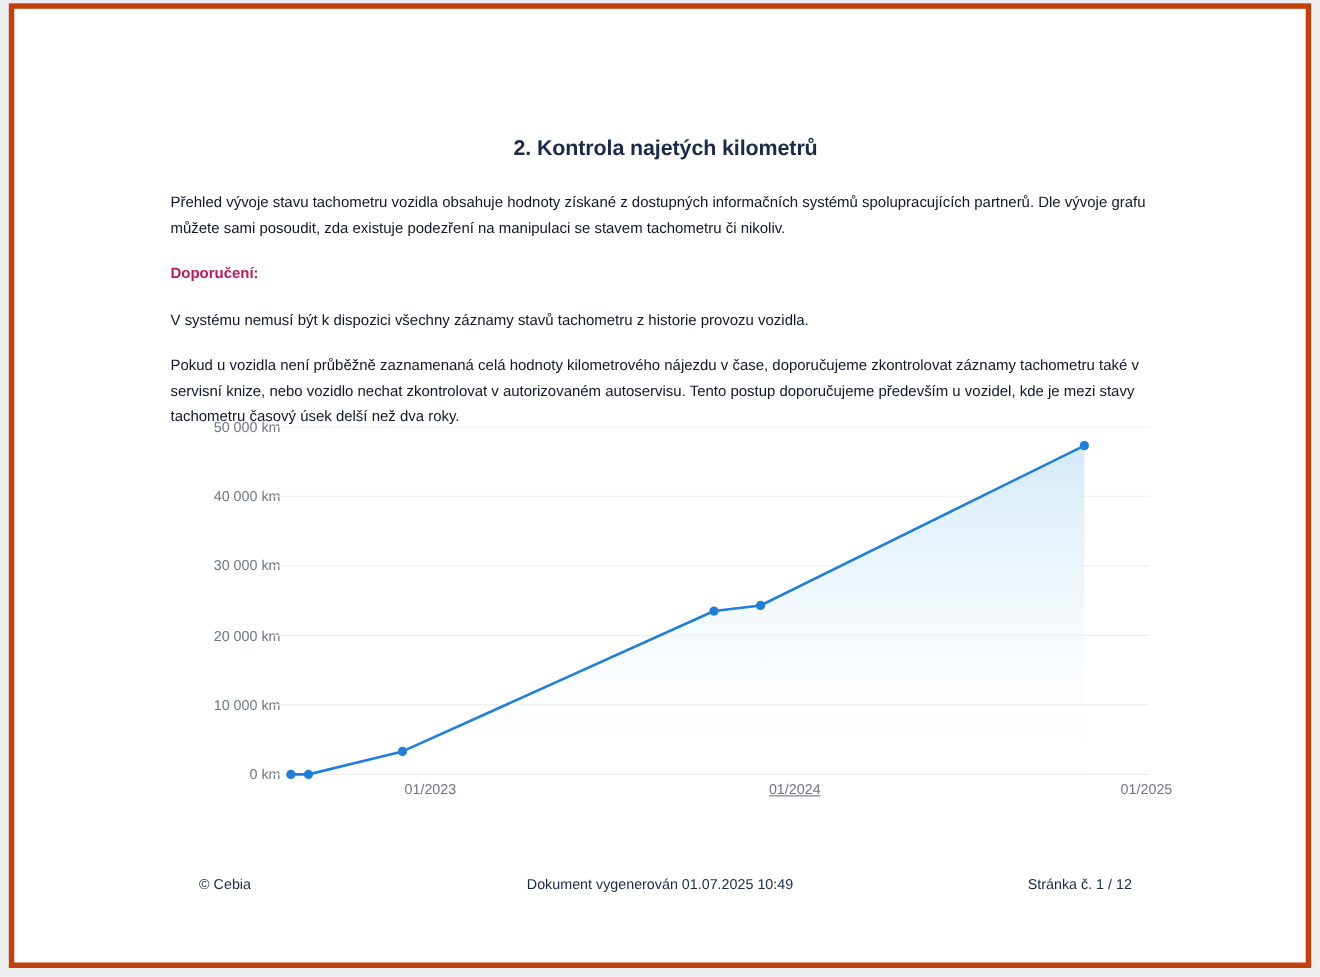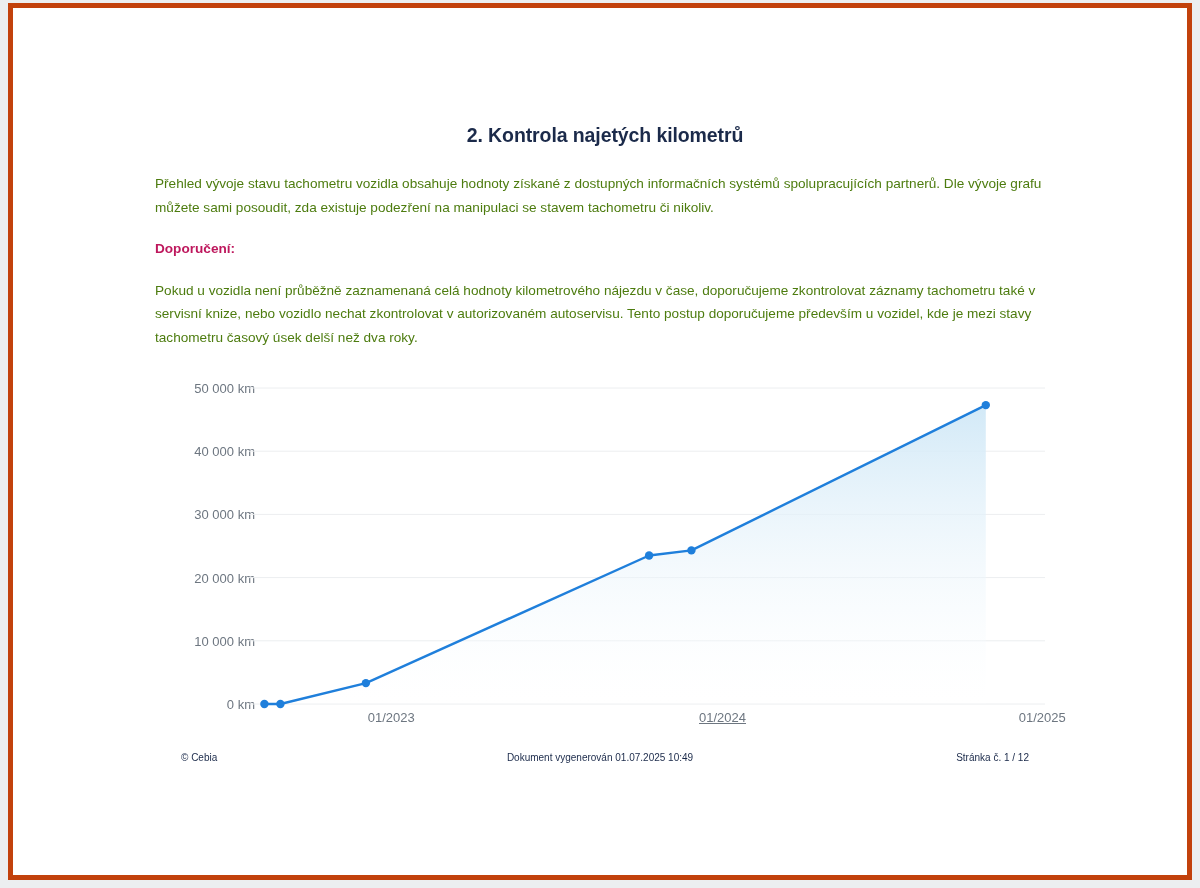--- a/index.html
+++ b/index.html
@@ -37,21 +37,21 @@
   }
   .content {
     position: absolute;
     left: 142px;
     top: 164px;
     width: 888px;
   }
   .para {
     font-size: 13.6px;
     line-height: 23.5px;
-    color: #4d7c0f;
+    color: #0f172a;
     margin: 0 0 18px 0;
     text-align: left;
   }
   .para.tight { margin-bottom: 17px; }
   .para b { font-weight: normal; }
   .label-bold {
     font-size: 13.6px;
     line-height: 23.5px;
     color: #be185d;
     font-weight: bold;
@@ -96,24 +96,24 @@
     color: #6d7680;
     transform: translateX(-50%);
     white-space: nowrap;
     top: 338px;
   }
 
   
   .footer {
     position: absolute;
     left: 142px;
-    top: 744px;
+    top: 788px;
     width: 890px;
     height: 20px;
-    font-size: 10px;
+    font-size: 13px;
     color: #1b2a4a;
   }
   .footer-left {
     position: absolute;
     left: 26px;
     top: 0;
   }
   .footer-center {
     position: absolute;
     left: 0;
@@ -130,20 +130,21 @@
 </head>
 <body>
 
 <div class="page">
 
   <div class="page-title">2. Kontrola najetých kilometrů</div>
 
   <div class="content">
     <p class="para">Přehled vývoje stavu tachometru vozidla obsahuje hodnoty získané z dostupných informačních systémů spolupracujících partnerů. Dle vývoje grafu můžete sami posoudit, zda existuje podezření na manipulaci se stavem tachometru či nikoliv.</p>
     <p class="label-bold">Doporučení:</p>
+    <p class="para">V systému nemusí být k dispozici všechny záznamy stavů tachometru z historie provozu vozidla.</p>
     <p class="para tight"><span>Pokud u vozidla není průběžně zaznamenaná celá hodnoty kilometrového nájezdu v čase, </span><b>doporučujeme</b><span> zkontrolovat záznamy tachometru také v servisní knize, nebo vozidlo nechat zkontrolovat v autorizovaném autoservisu. Tento postup doporučujeme především u vozidel, kde je mezi stavy tachometru časový úsek delší než dva roky.</span></p>
   </div>
 
   <div class="chart">
     <div class="yticks">
         <div class="ytick" style="top: 332px;">0 km</div>
         <div class="ytick" style="top: 268.8px;">10 000 km</div>
         <div class="ytick" style="top: 205.6px;">20 000 km</div>
         <div class="ytick" style="top: 142.4px;">30 000 km</div>
         <div class="ytick" style="top: 79.2px;">40 000 km</div>

